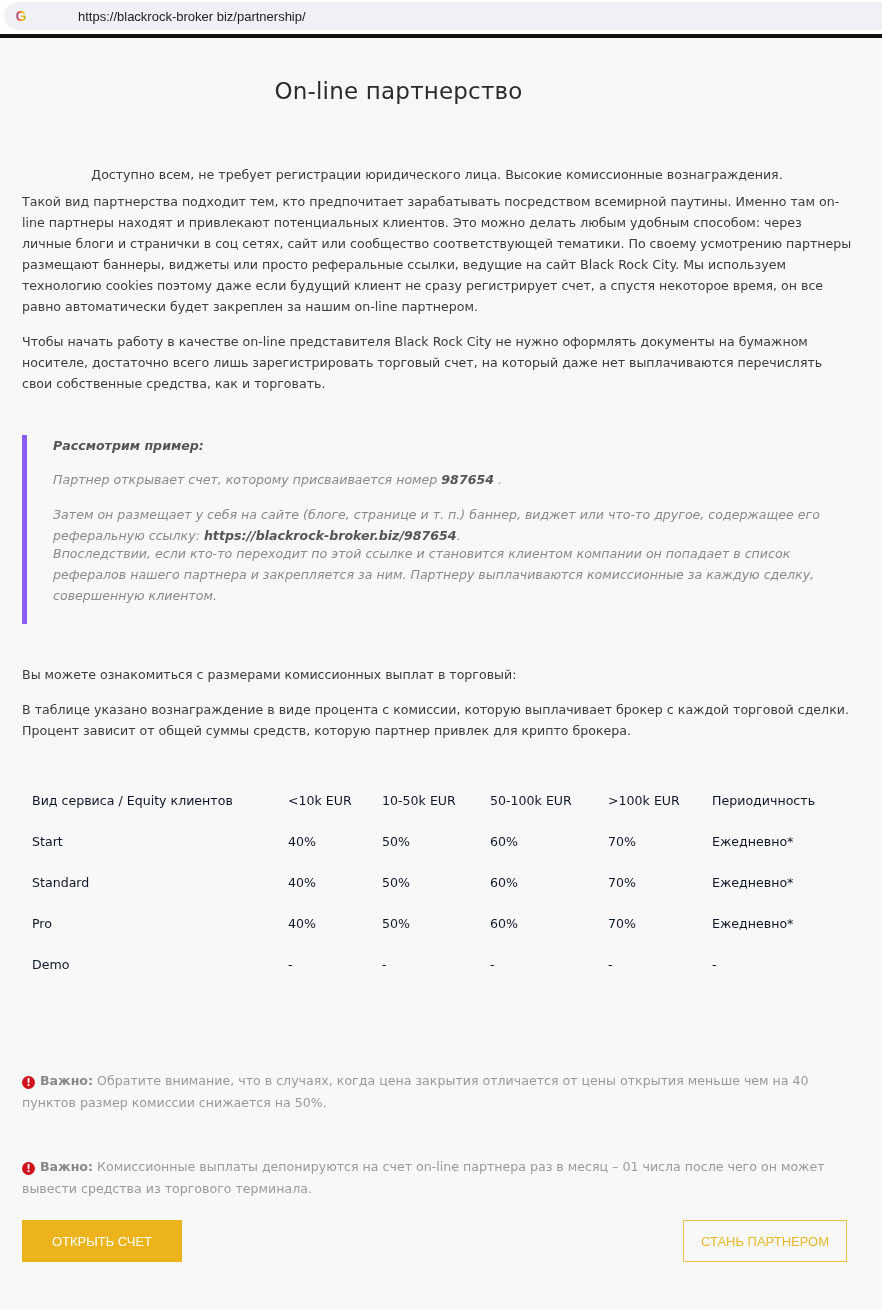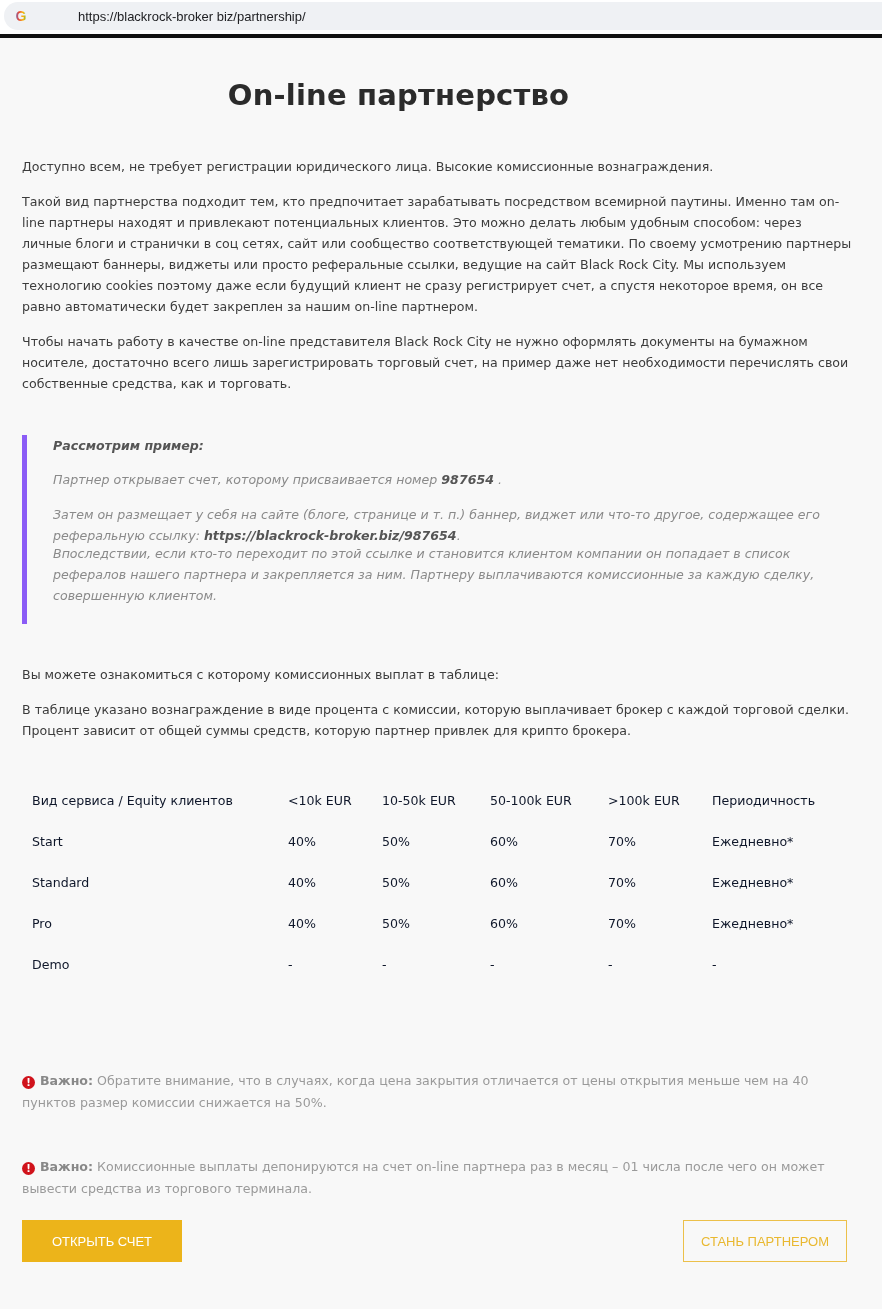--- a/index.html
+++ b/index.html
@@ -26,21 +26,21 @@
       font-family: "Liberation Sans", sans-serif; font-size: 13px; color: #202124; padding-left: 40px;
     }
     .bar-divider {
       position: absolute; left: 0; top: 34px; width: 882px; height: 4px; background: #111;
     }
 
     .page { position: absolute; left: 0; top: 38px; width: 882px; }
 
     .title {
       position: absolute; left: 0; top: 40px; width: 797px; text-align: center;
-      font-size: 29px; font-weight: bold; color: #2b2b2b; letter-spacing: 0.2px;
+      font-size: 23px; font-weight: normal; color: #2b2b2b; letter-spacing: 0.2px;
     }
 
     .text {
       position: absolute; left: 22px; width: 830px;
       font-size: 12.6px; line-height: 21px; color: #3c3c3c;
     }
 
     .quote {
       position: absolute; left: 22px; top: 397px; width: 820px; height: 189px;
       border-left: 5px solid #8b5cf6;
@@ -93,32 +93,32 @@
   <div class="address-pill">
     <span class="g-icon">G</span>
     <span class="url-text">https://blackrock-broker biz/partnership/</span>
   </div>
 </div>
 <div class="bar-divider"></div>
 
 <div class="page">
   <h1 class="title">On-line партнерство</h1>
 
-  <p class="text" style="top:118px;">Доступно всем, не требует регистрации юридического лица. Высокие комиссионные вознаграждения.</p>
+  <p class="text" style="top:126px;text-align:center;">Доступно всем, не требует регистрации юридического лица. Высокие комиссионные вознаграждения.</p>
   <p class="text" style="top:153px;">Такой вид партнерства подходит тем, кто предпочитает зарабатывать посредством всемирной паутины. Именно там on-line партнеры находят и привлекают потенциальных клиентов. Это можно делать любым удобным способом: через личные блоги и странички в соц сетях, сайт или сообщество соответствующей тематики. По своему усмотрению партнеры размещают баннеры, виджеты или просто реферальные ссылки, ведущие на сайт Black Rock City. Мы используем технологию cookies поэтому даже если будущий клиент не сразу регистрирует счет, а спустя некоторое время, он все равно автоматически будет закреплен за нашим on-line партнером.</p>
-  <p class="text" style="top:293px;">Чтобы начать работу в качестве on-line представителя Black Rock City не нужно оформлять документы на бумажном носителе, достаточно всего лишь зарегистрировать торговый счет, на пример даже нет необходимости перечислять свои собственные средства, как и торговать.</p>
+  <p class="text" style="top:293px;">Чтобы начать работу в качестве on-line представителя Black Rock City не нужно оформлять документы на бумажном носителе, достаточно всего лишь зарегистрировать торговый счет, на который даже нет выплачиваются перечислять свои собственные средства, как и торговать.</p>
 
   <div class="quote">
     <p style="top:0px;"><b>Рассмотрим пример:</b></p>
     <p style="top:34px;"><span>Партнер открывает счет, которому присваивается номер </span><b>987654</b><span> .</span></p>
     <p style="top:69px;"><span>Затем он размещает у себя на сайте (блоге, странице и т. п.) баннер, виджет или что-то другое, содержащее его реферальную ссылку: </span><b>https://blackrock-broker.biz/987654</b><span>.</span></p>
     <p style="top:108px;">Впоследствии, если кто-то переходит по этой ссылке и становится клиентом компании он попадает в список рефералов нашего партнера и закрепляется за ним. Партнеру выплачиваются комиссионные за каждую сделку, совершенную клиентом.</p>
   </div>
 
-  <p class="text" style="top:626px;">Вы можете ознакомиться с которому комиссионных выплат в таблице:</p>
+  <p class="text" style="top:626px;">Вы можете ознакомиться с размерами комиссионных выплат в торговый:</p>
   <p class="text" style="top:661px;">В таблице указано вознаграждение в виде процента с комиссии, которую выплачивает брокер с каждой торговой сделки. Процент зависит от общей суммы средств, которую партнер привлек для крипто брокера.</p>
 
   <table class="commission">
     <thead>
       <tr>
         <th class="c0">Вид сервиса / Equity клиентов</th>
         <th class="c1">&lt;10k EUR</th>
         <th class="c2">10-50k EUR</th>
         <th class="c3">50-100k EUR</th>
         <th class="c4">&gt;100k EUR</th>

